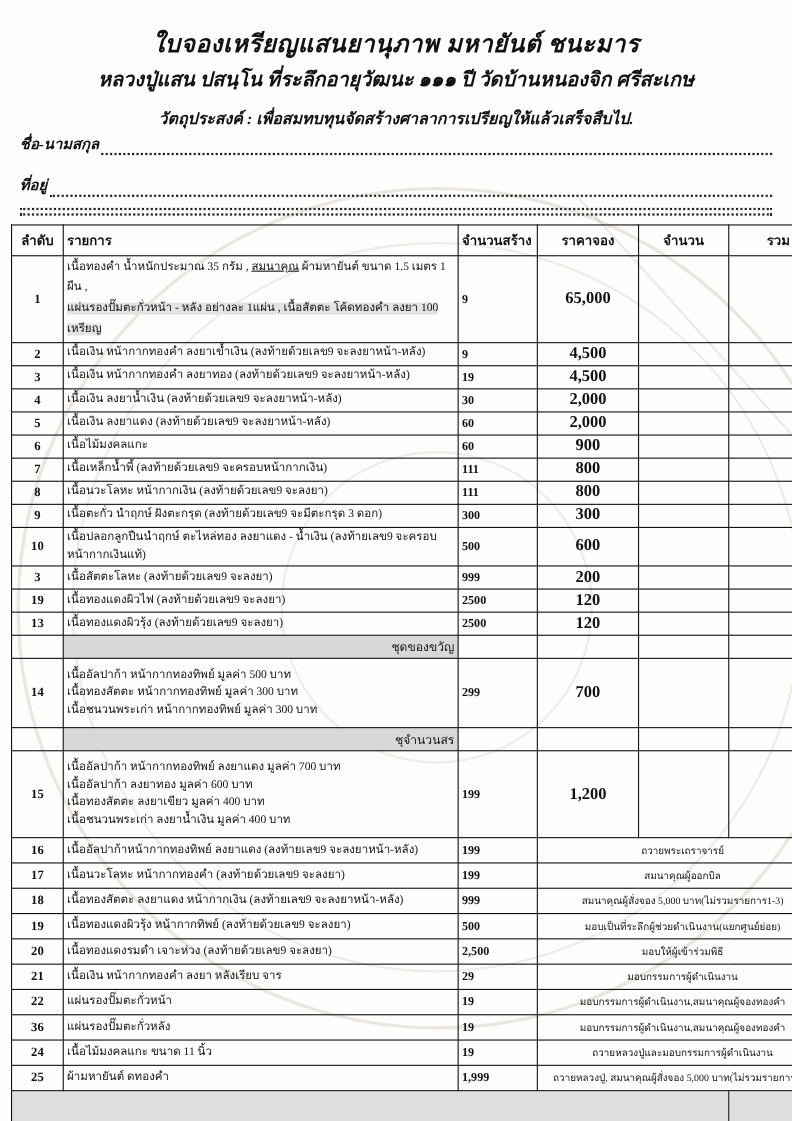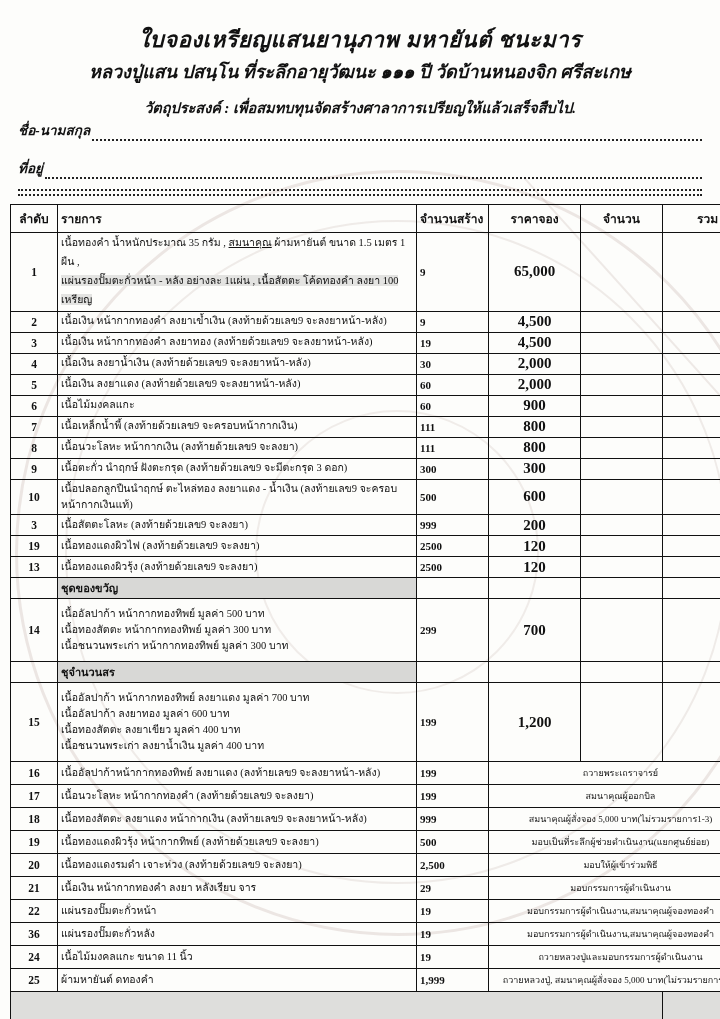--- a/index.html
+++ b/index.html
@@ -37,21 +37,21 @@
   .c-item{width:352px;text-align:left;font-size:10.5px;}
   .c-made{width:65px;text-align:left;font-weight:bold;font-size:11px;}
   .c-price{width:85px;text-align:center;font-weight:bold;font-size:15px;}
   .c-qty{width:75px;}
   .c-sum{width:83px;}
   td.c-remark{text-align:center;font-size:9px;padding:0 2px;}
   .line{line-height:1.55;}
   .r1 .line{line-height:1.8;}
   .hl{background:#e3e3e1;}
   .u{text-decoration:underline;}
-  tr.section-row td.c-item{background:#d8d8d6;text-align:left;font-weight:bold;font-size:11px;}
+  tr.section-row td.c-item{background:#d8d8d6;text-align:right;font-weight:normal;font-size:11px;}
   tr.section-row td{height:18px;}
   tr.h20 td{height:18px;}
   tr.h22 td{height:20px;}
   tr.r1 td{height:44px;}
   tr.r14 td{height:60px;}
   tr.r15 td{height:76px;}
   tr.total-row td{background:#dededc;height:38px;vertical-align:bottom;}
 </style>
 </head>
 <body>

